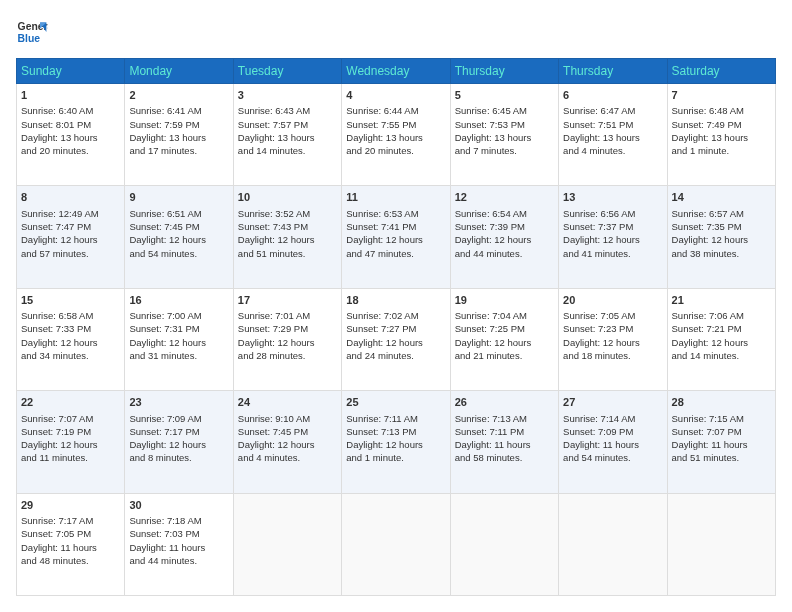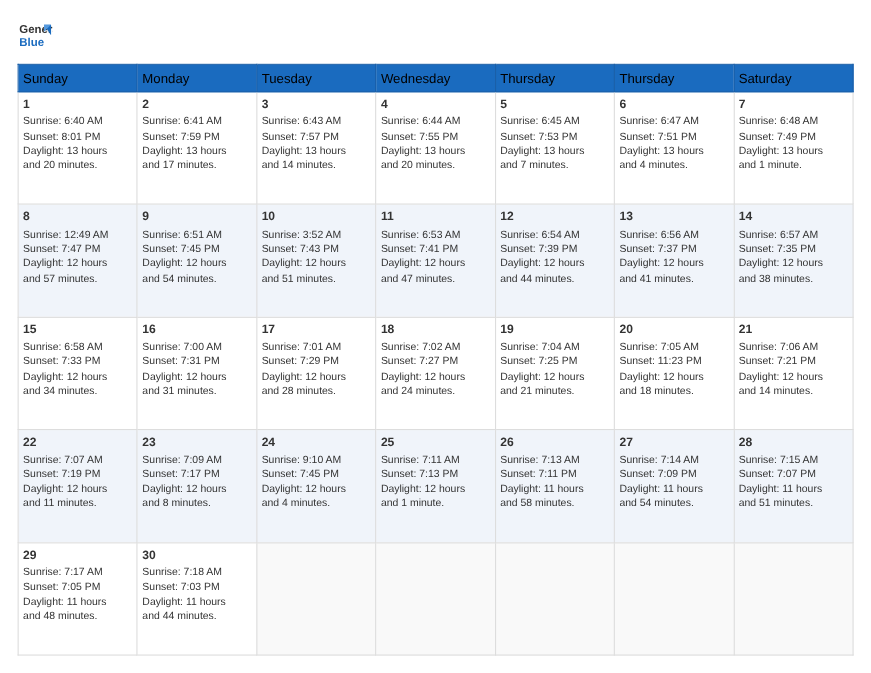--- a/index.html
+++ b/index.html
@@ -46,21 +46,21 @@
     }
     .calendar {
       flex: 1;
       border: 1px solid #ccc;
       border-collapse: collapse;
       width: 100%;
       table-layout: fixed;
     }
     .calendar th {
       background: #1a6bbf;
-      color: #000000;
+      color: #5eead4;
       font-size: 12px;
       padding: 5px 4px;
       text-align: left;
       border: 1px solid #1a5fa8;
       font-weight: normal;
     }
     .calendar td {
       vertical-align: top;
       font-size: 9.5px;
       color: #333;
@@ -248,21 +248,21 @@
           <td>
             <span class="day-num">19</span>
             <div>Sunrise: 7:04 AM</div>
             <div>Sunset: 7:25 PM</div>
             <div>Daylight: 12 hours</div>
             <div>and 21 minutes.</div>
           </td>
           <td>
             <span class="day-num">20</span>
             <div>Sunrise: 7:05 AM</div>
-            <div>Sunset: 11:23 PM</div>
+            <div>Sunset: 7:23 PM</div>
             <div>Daylight: 12 hours</div>
             <div>and 18 minutes.</div>
           </td>
           <td>
             <span class="day-num">21</span>
             <div>Sunrise: 7:06 AM</div>
             <div>Sunset: 7:21 PM</div>
             <div>Daylight: 12 hours</div>
             <div>and 14 minutes.</div>
           </td>

